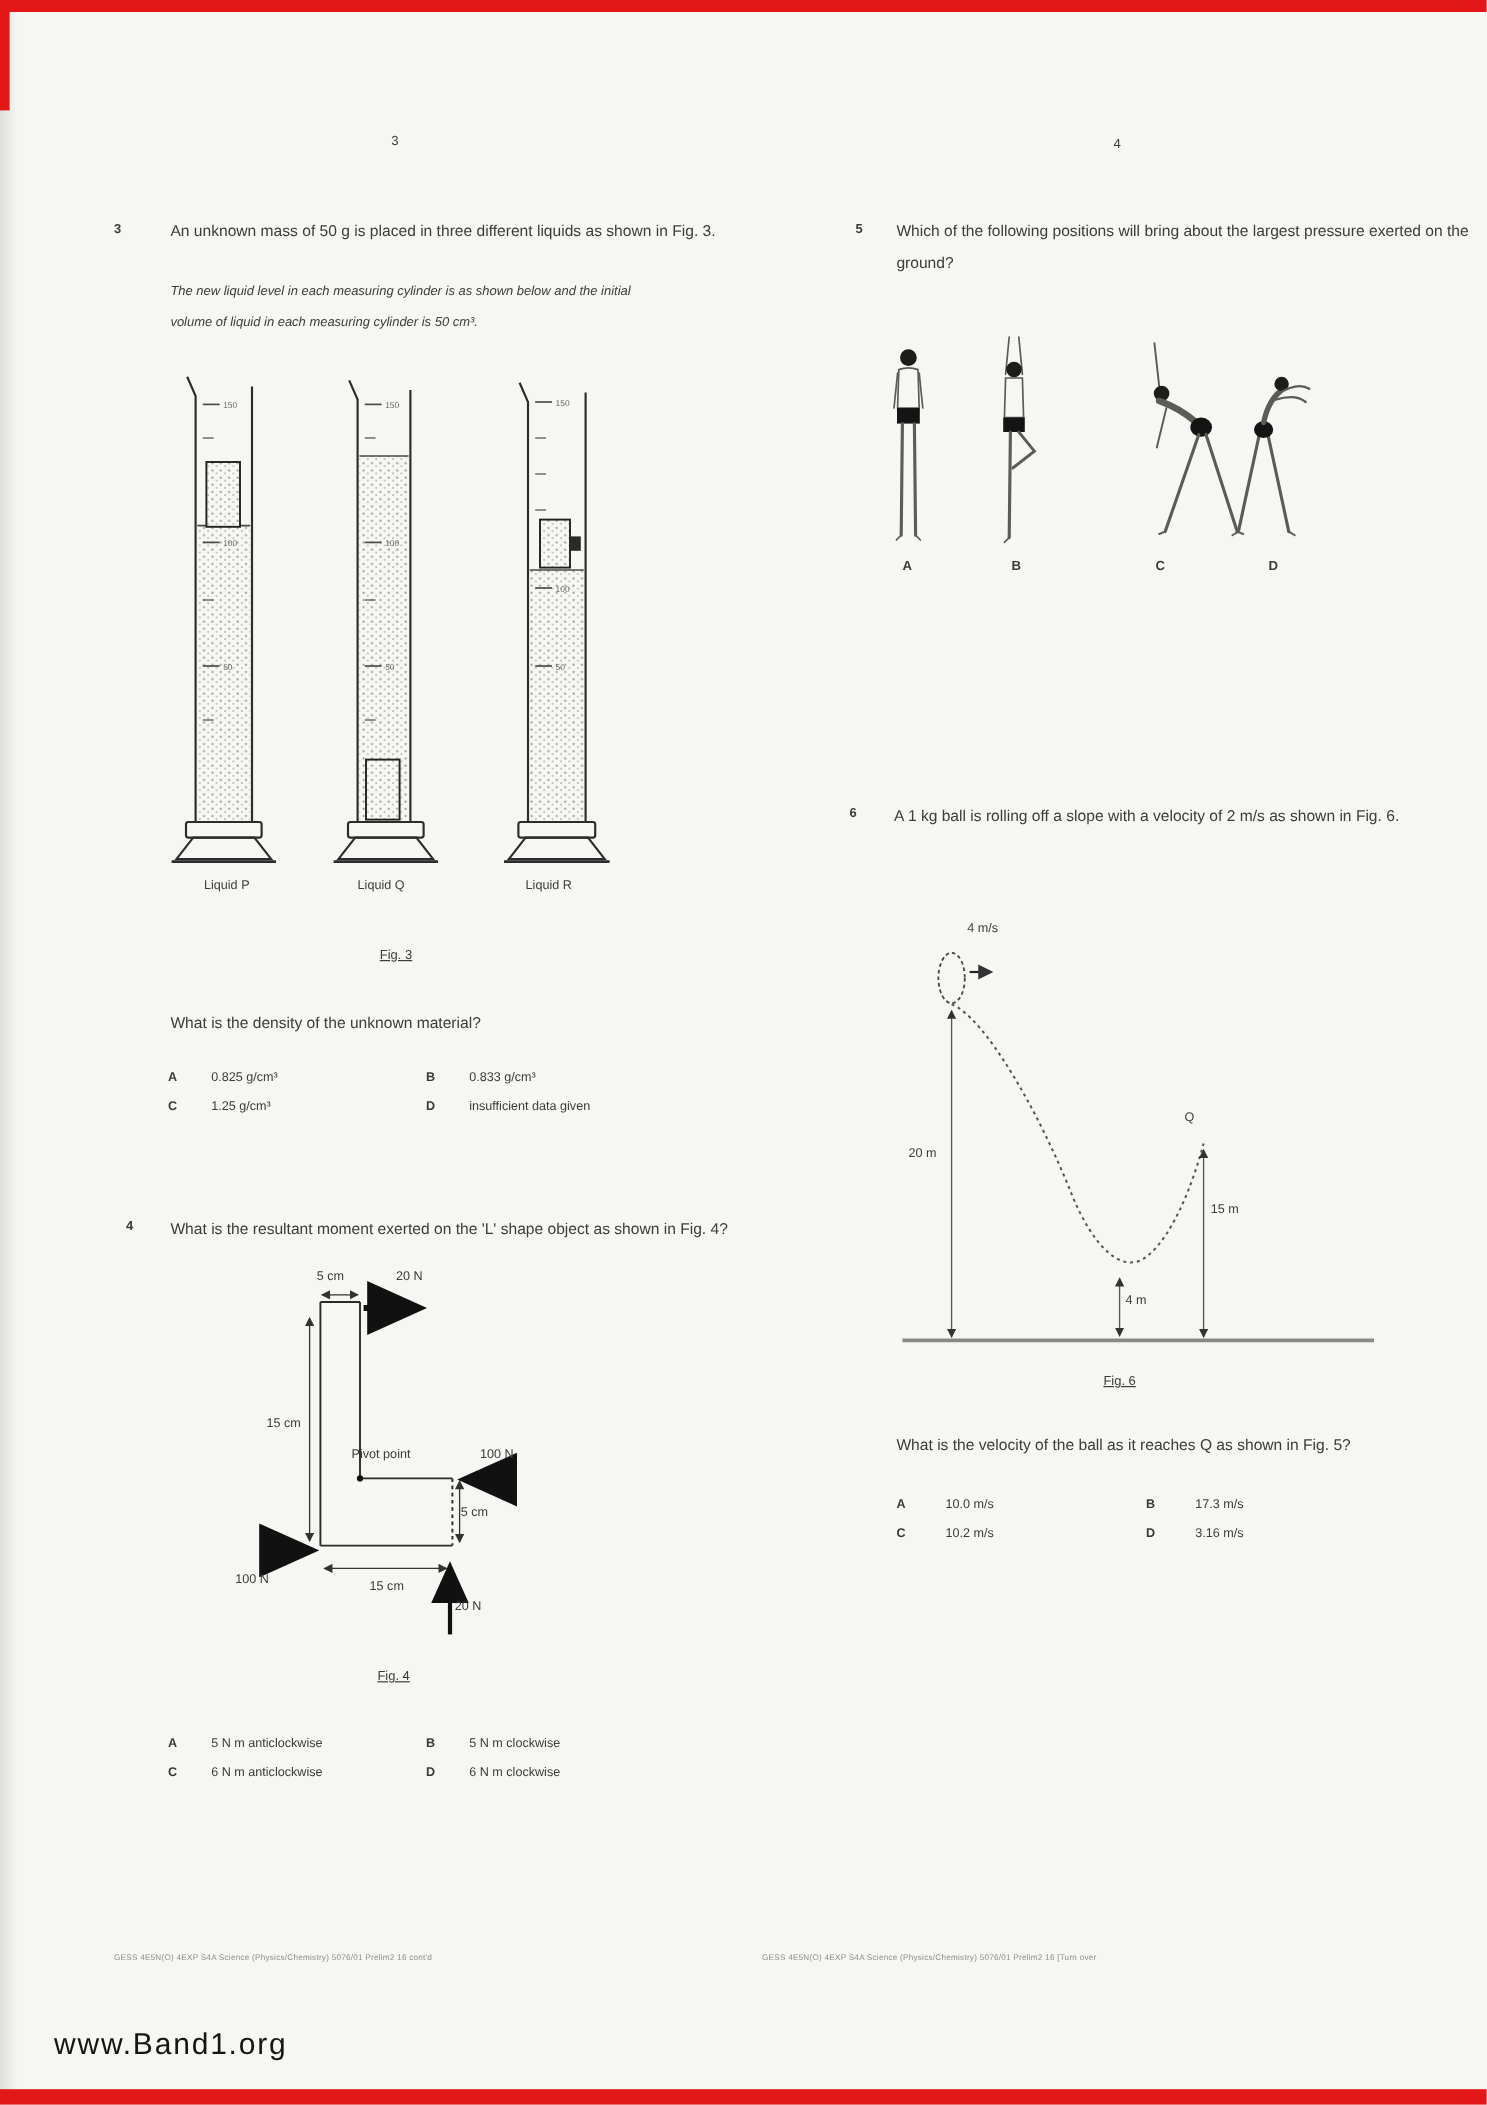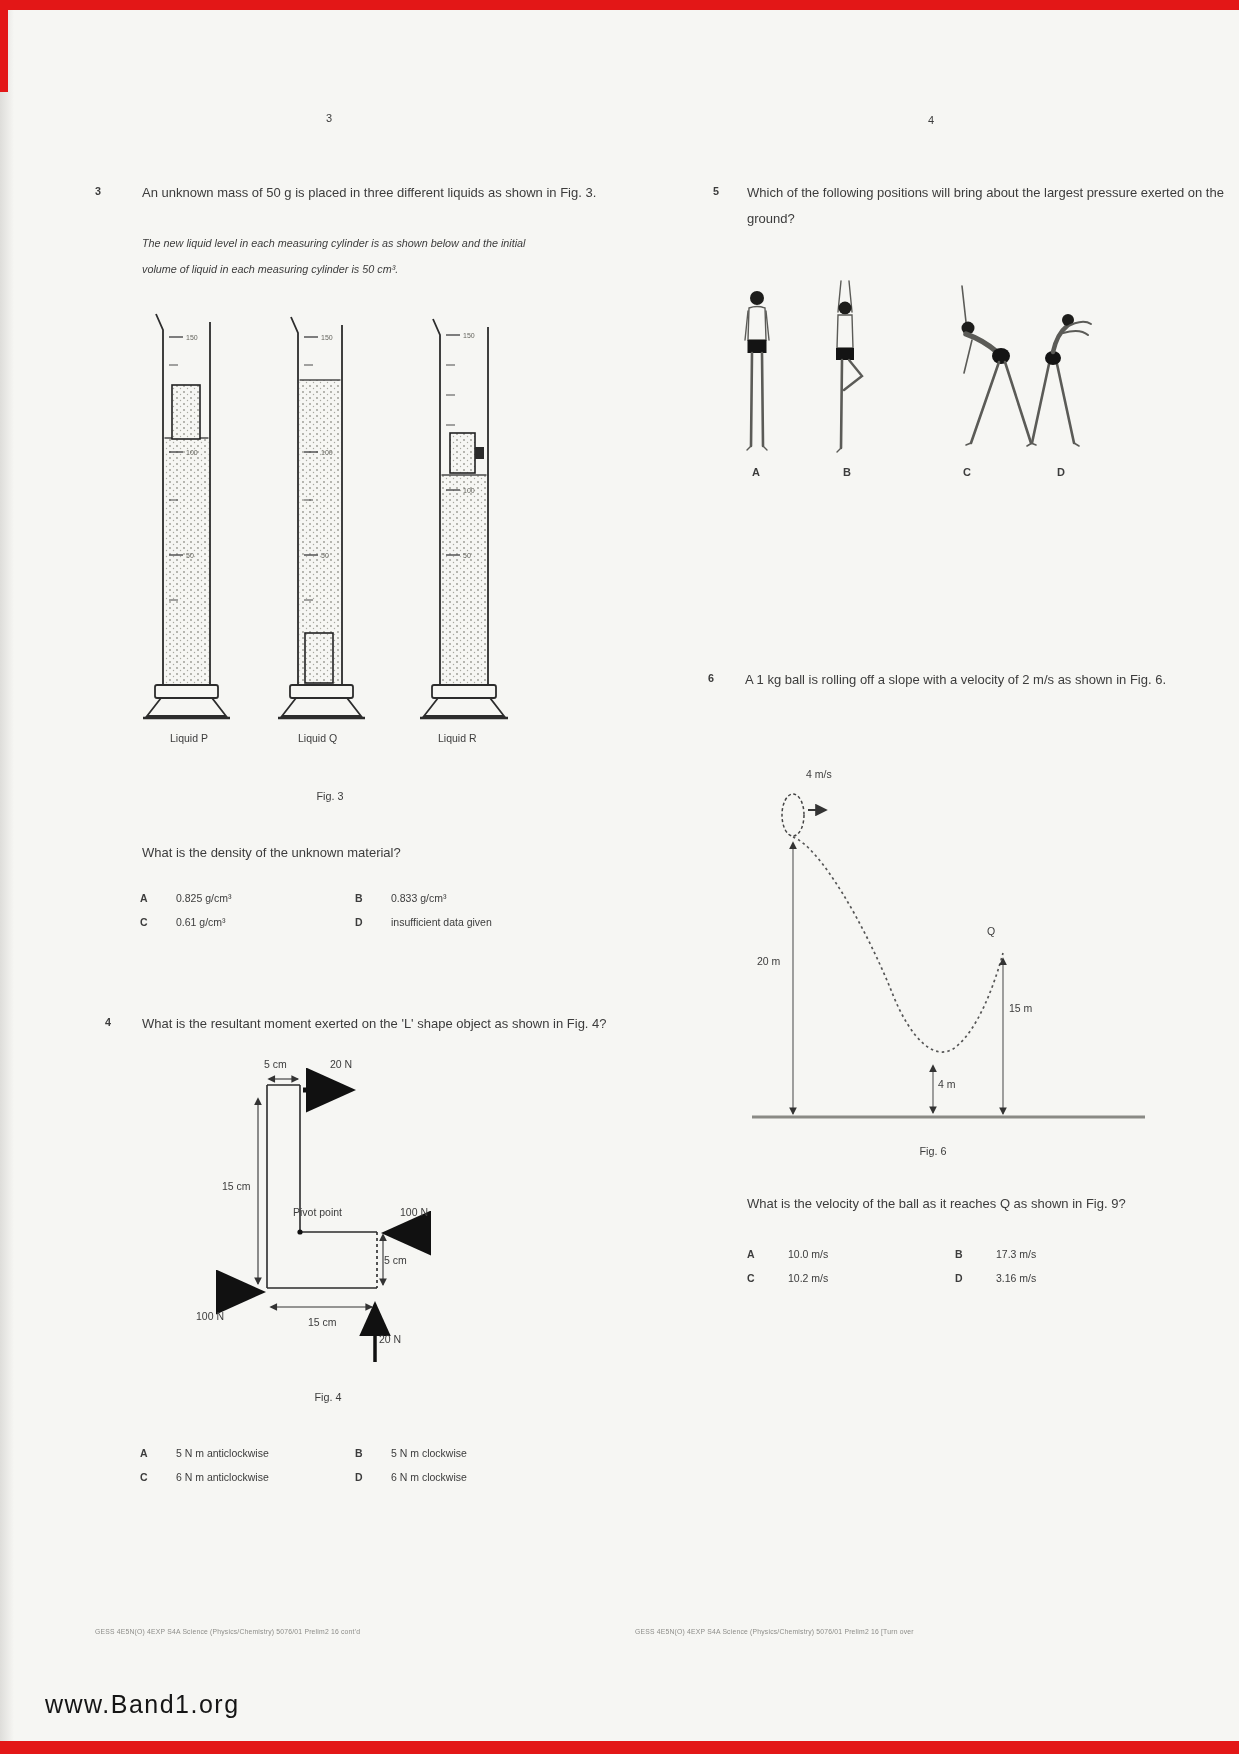--- a/index.html
+++ b/index.html
@@ -16,21 +16,21 @@
   .bar-left{left:0;top:10px;width:8px;height:82px;}
   .bar-bottom{left:0;top:1741px;width:1239px;height:13px;}
   .scan{position:absolute;left:0;top:0;width:1239px;height:1754px;
     filter:blur(0.32px);}
   .t{position:absolute;font-size:10.5px;line-height:1.25;white-space:nowrap;}
   .pgnum{font-size:11px;}
   .qnum{font-weight:700;font-size:10.8px;}
   .qtext{font-size:13px;}
   .para{font-size:10.8px;font-style:italic;}
   .figlabel{font-size:10.5px;}
-  .caption{font-size:10.8px;transform:translateX(-50%);}
+  .caption{font-size:10.8px;transform:translateX(-50%);text-decoration:underline;}
   .poselabel{font-weight:700;font-size:11px;}
   .opt{position:absolute;display:flex;font-size:10.5px;}
   .opt .ol{width:36px;font-weight:700;}
   .opt6 .ol{width:41px;}
   .footer{position:absolute;font-size:6.8px;color:#8d8d89;letter-spacing:.2px;white-space:nowrap;}
   .watermark{position:absolute;left:45px;top:1690px;
     font-family:Liberation Sans, sans-serif;font-size:25px;color:#151515;
     letter-spacing:1.5px;}
   svg{position:absolute;overflow:visible;}
   .tick-label{font-family:"Liberation Sans",sans-serif;font-size:7px;fill:#66665f;}
@@ -148,21 +148,21 @@
     <div class="opt" style="left:140px;top:892px">
       <span class="ol">A</span>
       <span class="ot">0.825 g/cm³</span>
     </div>
     <div class="opt" style="left:355px;top:892px">
       <span class="ol">B</span>
       <span class="ot">0.833 g/cm³</span>
     </div>
     <div class="opt" style="left:140px;top:916px">
       <span class="ol">C</span>
-      <span class="ot">0.61 g/cm³</span>
+      <span class="ot">1.25 g/cm³</span>
     </div>
     <div class="opt" style="left:355px;top:916px">
       <span class="ol">D</span>
       <span class="ot">insufficient data given</span>
     </div>
 
     <span class="t qnum" style="left:105px;top:1016px">4</span>
     <span class="t qtext" style="left:142px;top:1016px">What is the resultant moment exerted on the 'L' shape object as shown in Fig. 4?</span>
 
     <svg style="left:180px;top:1055px" width="270" height="315" viewBox="0 0 270 315">
@@ -317,21 +317,21 @@
       <line x1="2" y1="352" x2="395" y2="352" stroke="#8a8a85" stroke-width="3"></line>
     </svg>
 
     <span class="t figlabel" style="left:806px;top:768px">4 m/s</span>
     <span class="t figlabel" style="left:757px;top:955px">20 m</span>
     <span class="t figlabel" style="left:987px;top:925px">Q</span>
     <span class="t figlabel" style="left:1009px;top:1002px">15 m</span>
     <span class="t figlabel" style="left:938px;top:1078px">4 m</span>
     <span class="t caption" style="left:933px;top:1145px">Fig. 6</span>
 
-    <span class="t qtext" style="left:747px;top:1196px">What is the velocity of the ball as it reaches Q as shown in Fig. 9?</span>
+    <span class="t qtext" style="left:747px;top:1196px">What is the velocity of the ball as it reaches Q as shown in Fig. 5?</span>
 
     <div class="opt opt6" style="left:747px;top:1248px">
       <span class="ol">A</span>
       <span class="ot">10.0 m/s</span>
     </div>
     <div class="opt opt6" style="left:955px;top:1248px">
       <span class="ol">B</span>
       <span class="ot">17.3 m/s</span>
     </div>
     <div class="opt opt6" style="left:747px;top:1272px">

